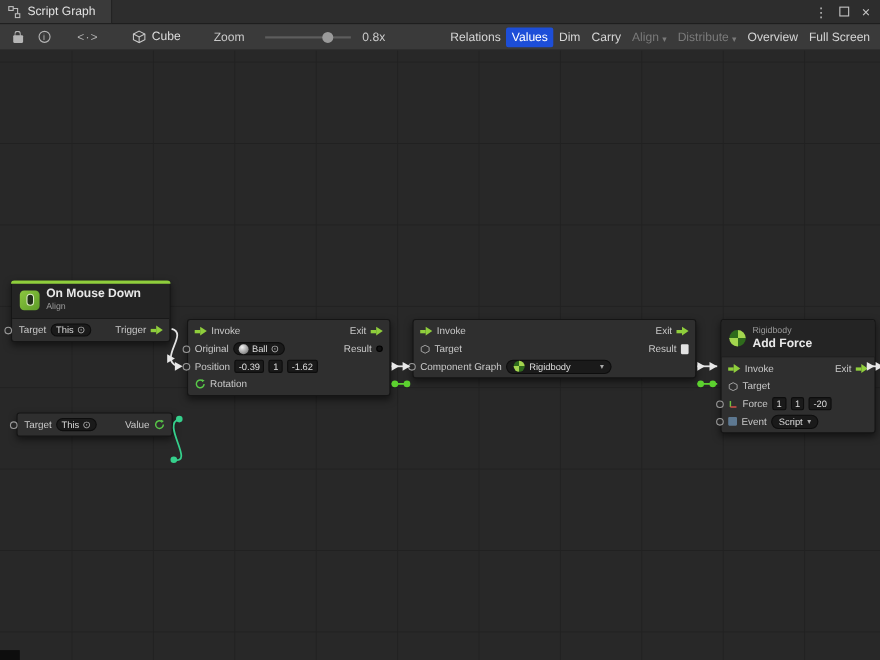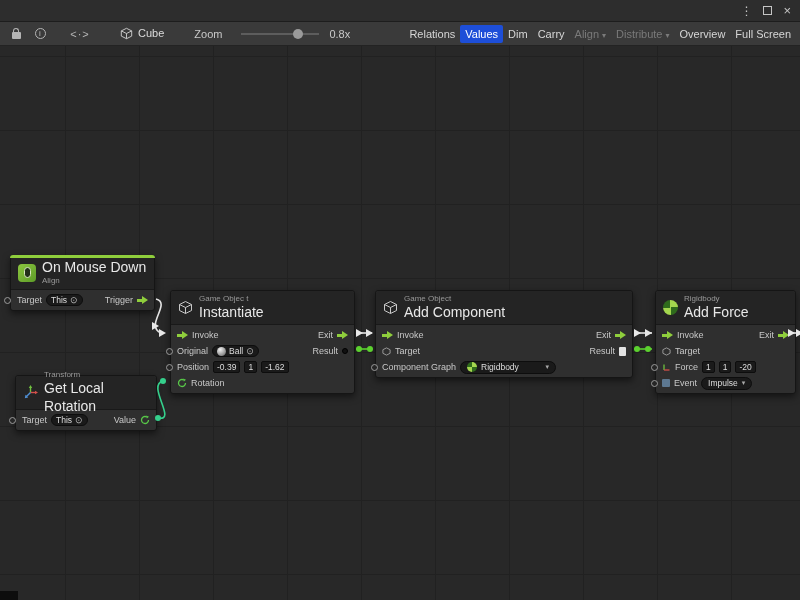--- a/index.html
+++ b/index.html
@@ -49,21 +49,21 @@
   .corner-nub{position:absolute;left:0;bottom:0;width:18px;height:9px;background:#0d0d0d;z-index:4}
 
   
   .node{position:absolute;z-index:2;background:#2f2f2f;border:1px solid #151515;
         border-radius:3px;box-shadow:0 3px 7px rgba(0,0,0,.5);font-size:9px;color:#c8c8c8}
   .node.event::before{content:"";position:absolute;top:-1px;left:-1px;right:-1px;height:3px;
         background:var(--g);border-radius:3px 3px 0 0}
   .nhead{height:34px;display:flex;align-items:center;gap:6px;padding:3px 7px;
          background:#242424;border-bottom:1px solid #191919;border-radius:3px 3px 0 0}
   .t1{font-size:8px;color:#9a9a9a;line-height:1.25}
-  .t2{font-size:14px;color:#e8e8e8;font-weight:normal;line-height:1.25}
+  .t2{font-size:11px;color:#e8e8e8;font-weight:bold;line-height:1.25}
   .nrows{padding:2px 0}
   .nrow{display:flex;align-items:center;gap:4px;padding:0 6px;height:16px;position:relative}
   .spacer{flex:1}
   .exec{position:relative;width:11px;height:9px;display:inline-block;flex:none}
   .exec::before{content:"";position:absolute;left:0;top:3px;width:5px;height:3px;background:var(--g)}
   .exec::after{content:"";position:absolute;left:5px;top:0;width:0;height:0;
                border-left:6px solid var(--g);border-top:4.5px solid transparent;border-bottom:4.5px solid transparent}
   .port{position:absolute;left:-5px;top:50%;margin-top:-3.5px;width:7px;height:7px;border-radius:50%;
         background:#262626;border:1px solid #9a9a9a}
   .port.out7{left:-7px}
@@ -86,20 +86,28 @@
   .rb-icon{width:15px;height:15px;border-radius:50%;flex:none;
         background:conic-gradient(#a3d64e 0 25%,#2f6b1c 25% 50%,#a3d64e 50% 75%,#2f6b1c 75%)}
   .rb-icon.sm{width:10px;height:10px}
   .mode-icon{width:8px;height:8px;border-radius:1px;background:#5d7891;flex:none}
   .nicon{flex:none;display:flex;align-items:center;justify-content:center}
 </style>
 </head>
 <body>
 
 <div class="titlebar">
+  <div class="tab">
+    <svg width="12" height="12" viewBox="0 0 12 12">
+      <rect x="1" y="1" width="4" height="3.5" fill="none" stroke="#bdbdbd"></rect>
+      <rect x="7" y="7.5" width="4" height="3.5" fill="none" stroke="#bdbdbd"></rect>
+      <path d="M5 2.7 H9 V7.5" fill="none" stroke="#bdbdbd"></path>
+    </svg>
+    <span>Script Graph</span>
+  </div>
   <div class="win-controls">
     <span>⋮</span>
     <span class="maxbox"></span>
     <span style="font-size:13px">×</span>
   </div>
 </div>
 
 <div class="toolbar">
   <span class="tool-icon">
       <span class="lock"></span>
@@ -206,36 +214,20 @@
           <span class="picker">⊙</span>
         </span>
         <span class="spacer"></span>
         <span>Trigger</span>
         <span class="exec"></span>
       </div>
     </div>
   </div>
 
   <div class="node" style="left:15px;top:329px;width:142px">
-    <div class="nhead">
-      <span class="nicon">
-        <svg width="15" height="15" viewBox="0 0 15 15">
-          <line x1="7.5" y1="7.5" x2="7.5" y2="2" stroke="#6fc13f" stroke-width="1.4"></line>
-          <polygon points="7.5,0 5.8,3 9.2,3" fill="#6fc13f"></polygon>
-          <line x1="7.5" y1="7.5" x2="13" y2="7.5" stroke="#d4504a" stroke-width="1.4"></line>
-          <polygon points="15,7.5 12,5.8 12,9.2" fill="#d4504a"></polygon>
-          <line x1="7.5" y1="7.5" x2="3.2" y2="11.8" stroke="#4f8fd4" stroke-width="1.4"></line>
-          <polygon points="1.8,13.2 5.2,12.5 2.5,9.8" fill="#4f8fd4"></polygon>
-        </svg>
-      </span>
-      <div>
-        <div class="t1">Transform</div>
-        <div class="t2">Get Local Rotation</div>
-      </div>
-    </div>
     <div class="nrows">
       <div class="nrow">
         <span class="port out7"></span>
         <span>Target</span>
         <span class="chip">
           <span>This</span>
           <span class="picker">⊙</span>
         </span>
         <span class="spacer"></span>
         <span>Value</span>
@@ -243,33 +235,20 @@
           <svg width="10" height="10" viewBox="0 0 10 10">
             <path d="M8.5 5A3.5 3.5 0 1 1 6.8 2" fill="none" stroke="#58c848" stroke-width="1.3"></path>
             <path d="M6.2 0.5 9 1.8 6.8 3.6z" fill="#58c848"></path>
           </svg>
         </span>
       </div>
     </div>
   </div>
 
   <div class="node" style="left:170px;top:244px;width:185px">
-    <div class="nhead">
-      <span class="nicon">
-        <svg width="15" height="15" viewBox="0 0 15 15" fill="none" stroke="#c9c9c9" stroke-width="1">
-          <polygon points="7.5,1.5 13.5,4.5 13.5,10.5 7.5,13.5 1.5,10.5 1.5,4.5"></polygon>
-          <polyline points="1.5,4.5 7.5,7.5 13.5,4.5"></polyline>
-            <line x1="7.5" y1="7.5" x2="7.5" y2="13.5"></line>
-        </svg>
-      </span>
-      <div>
-        <div class="t1">Game Objec t</div>
-        <div class="t2">Instantiate</div>
-      </div>
-    </div>
     <div class="nrows">
       <div class="nrow">
         <span class="exec"></span>
         <span>Invoke</span>
         <span class="spacer"></span>
         <span>Exit</span>
         <span class="exec"></span>
       </div>
       <div class="nrow">
         <span class="port"></span>
@@ -296,33 +275,20 @@
             <path d="M8.5 5A3.5 3.5 0 1 1 6.8 2" fill="none" stroke="#58c848" stroke-width="1.3"></path>
             <path d="M6.2 0.5 9 1.8 6.8 3.6z" fill="#58c848"></path>
           </svg>
         </span>
         <span>Rotation</span>
       </div>
     </div>
   </div>
 
   <div class="node" style="left:375px;top:244px;width:258px">
-    <div class="nhead">
-      <span class="nicon">
-        <svg width="15" height="15" viewBox="0 0 15 15" fill="none" stroke="#c9c9c9" stroke-width="1">
-          <polygon points="7.5,1.5 13.5,4.5 13.5,10.5 7.5,13.5 1.5,10.5 1.5,4.5"></polygon>
-          <polyline points="1.5,4.5 7.5,7.5 13.5,4.5"></polyline>
-            <line x1="7.5" y1="7.5" x2="7.5" y2="13.5"></line>
-        </svg>
-      </span>
-      <div>
-        <div class="t1">Game Object</div>
-        <div class="t2">Add Component</div>
-      </div>
-    </div>
     <div class="nrows">
       <div class="nrow">
         <span class="exec"></span>
         <span>Invoke</span>
         <span class="spacer"></span>
         <span>Exit</span>
         <span class="exec"></span>
       </div>
       <div class="nrow">
         <span class="nicon">
@@ -383,21 +349,21 @@
         <span>Force</span>
         <span class="numbox">1</span>
         <span class="numbox">1</span>
         <span class="numbox">-20</span>
       </div>
       <div class="nrow">
         <span class="port"></span>
         <span class="mode-icon"></span>
         <span>Event</span>
         <span class="dropdown">
-          <span>Impulse</span>
+          <span>Script</span>
           <span class="dd-caret">▾</span>
         </span>
       </div>
     </div>
   </div>
 
   <div class="corner-nub"></div>
 </div>
 
 </body></html>

